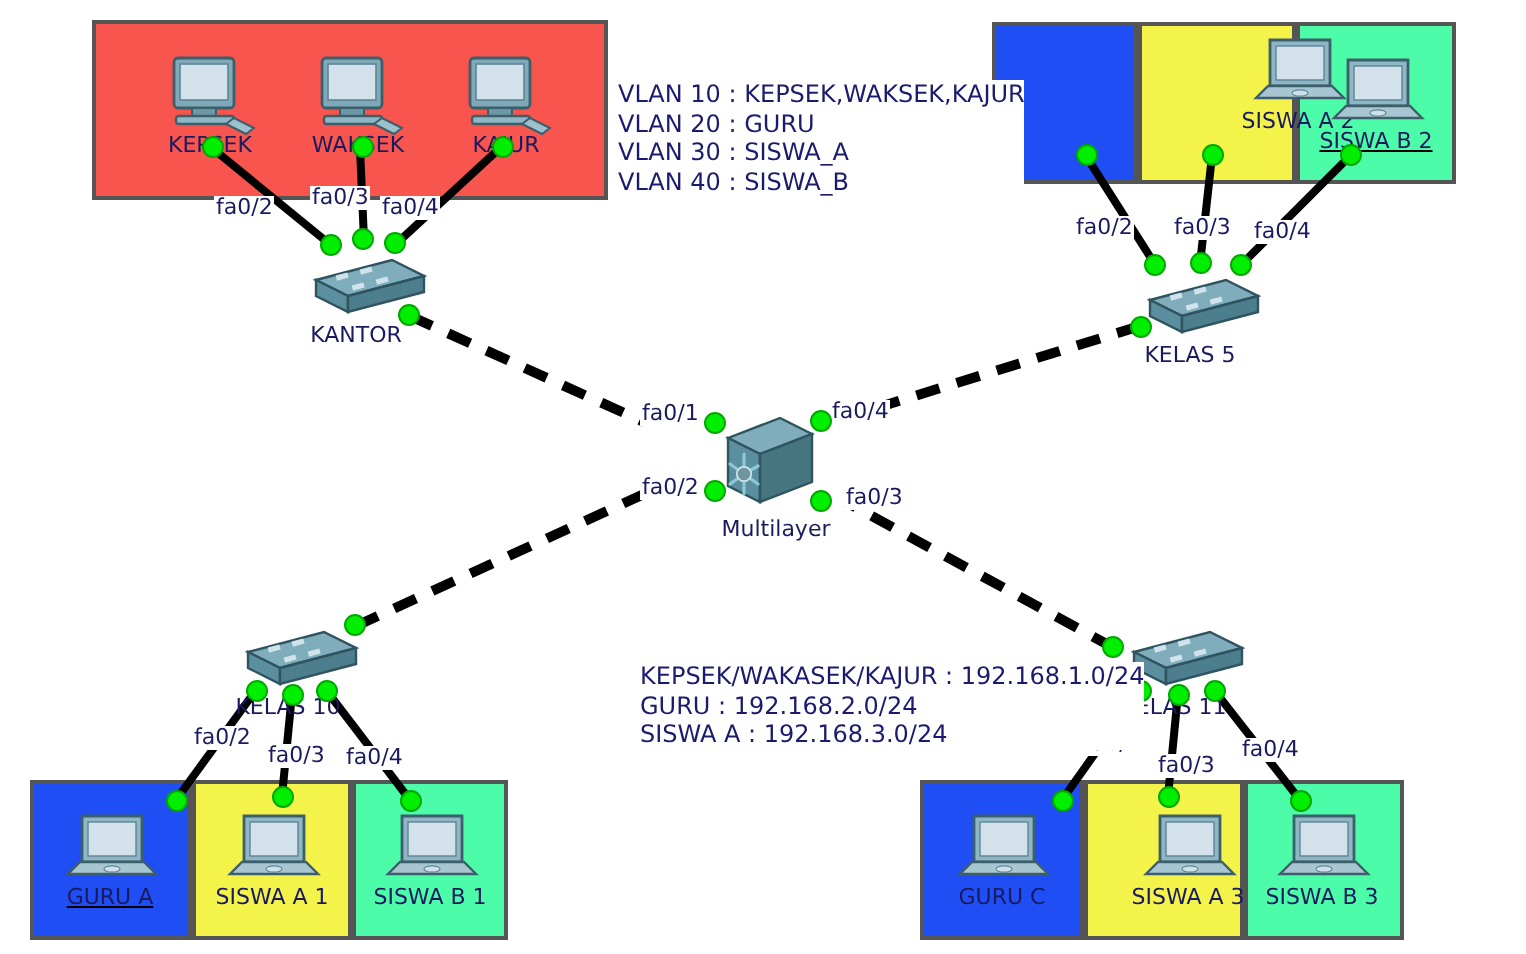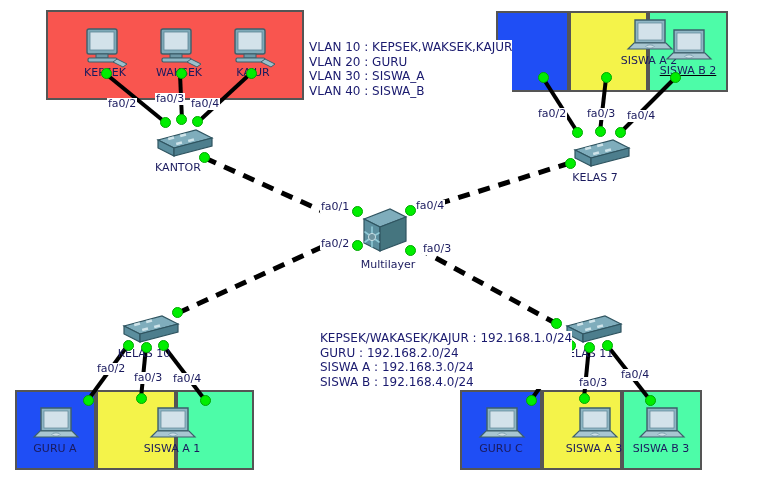--- a/index.html
+++ b/index.html
@@ -193,40 +193,49 @@
   <div class="device" style="left:656px; top:26px;text-decoration:underline;">
     <svg class="glyph" width="58" height="42" viewBox="0 0 58 42">
       <path d="M15 4 L45 4 L45 27 L15 27 Z" fill="#8fb6c4" stroke="#3d5f6b" stroke-width="1.4"></path>
       <rect x="18" y="7" width="24" height="17" fill="#d3e2ea" stroke="#5d8596" stroke-width="0.7"></rect>
       <path d="M8 33 L52 33 L46 27 L14 27 Z" fill="#a8c6d1" stroke="#3d5f6b" stroke-width="1.2"></path>
       <ellipse cx="30" cy="30.5" rx="4" ry="1.6" fill="#cfe0e8" stroke="#5d8596" stroke-width="0.6"></ellipse>
     </svg>
     <span class="dev-label">SISWA B 2</span>
   </div>
 
-  <div class="device" style="left:23px; top:404px;">
+  <div class="device" style="left:23px; top:404px;text-decoration:underline;">
     <svg class="glyph" width="58" height="42" viewBox="0 0 58 42">
       <path d="M15 4 L45 4 L45 27 L15 27 Z" fill="#8fb6c4" stroke="#3d5f6b" stroke-width="1.4"></path>
       <rect x="18" y="7" width="24" height="17" fill="#d3e2ea" stroke="#5d8596" stroke-width="0.7"></rect>
       <path d="M8 33 L52 33 L46 27 L14 27 Z" fill="#a8c6d1" stroke="#3d5f6b" stroke-width="1.2"></path>
       <ellipse cx="30" cy="30.5" rx="4" ry="1.6" fill="#cfe0e8" stroke="#5d8596" stroke-width="0.6"></ellipse>
     </svg>
     <span class="dev-label">GURU A</span>
   </div>
 
-  <div class="device" style="left:104px; top:404px;margin-left:36px;">
+  <div class="device" style="left:104px; top:404px;">
     <svg class="glyph" width="58" height="42" viewBox="0 0 58 42">
       <path d="M15 4 L45 4 L45 27 L15 27 Z" fill="#8fb6c4" stroke="#3d5f6b" stroke-width="1.4"></path>
       <rect x="18" y="7" width="24" height="17" fill="#d3e2ea" stroke="#5d8596" stroke-width="0.7"></rect>
       <path d="M8 33 L52 33 L46 27 L14 27 Z" fill="#a8c6d1" stroke="#3d5f6b" stroke-width="1.2"></path>
       <ellipse cx="30" cy="30.5" rx="4" ry="1.6" fill="#cfe0e8" stroke="#5d8596" stroke-width="0.6"></ellipse>
     </svg>
     <span class="dev-label">SISWA A 1</span>
   </div>
 
+  <div class="device" style="left:183px; top:404px;">
+    <svg class="glyph" width="58" height="42" viewBox="0 0 58 42">
+      <path d="M15 4 L45 4 L45 27 L15 27 Z" fill="#8fb6c4" stroke="#3d5f6b" stroke-width="1.4"></path>
+      <rect x="18" y="7" width="24" height="17" fill="#d3e2ea" stroke="#5d8596" stroke-width="0.7"></rect>
+      <path d="M8 33 L52 33 L46 27 L14 27 Z" fill="#a8c6d1" stroke="#3d5f6b" stroke-width="1.2"></path>
+      <ellipse cx="30" cy="30.5" rx="4" ry="1.6" fill="#cfe0e8" stroke="#5d8596" stroke-width="0.6"></ellipse>
+    </svg>
+    <span class="dev-label">SISWA B 1</span>
+  </div>
 
   <div class="device" style="left:469px; top:404px;">
     <svg class="glyph" width="58" height="42" viewBox="0 0 58 42">
       <path d="M15 4 L45 4 L45 27 L15 27 Z" fill="#8fb6c4" stroke="#3d5f6b" stroke-width="1.4"></path>
       <rect x="18" y="7" width="24" height="17" fill="#d3e2ea" stroke="#5d8596" stroke-width="0.7"></rect>
       <path d="M8 33 L52 33 L46 27 L14 27 Z" fill="#a8c6d1" stroke="#3d5f6b" stroke-width="1.2"></path>
       <ellipse cx="30" cy="30.5" rx="4" ry="1.6" fill="#cfe0e8" stroke="#5d8596" stroke-width="0.6"></ellipse>
     </svg>
     <span class="dev-label">GURU C</span>
   </div>
@@ -267,21 +276,21 @@
   <div class="switch" style="left:563px; top:136px;">
     <svg width="70" height="34" viewBox="0 0 70 34">
       <path d="M12 14 L50 4 L66 12 L28 22 Z" fill="#7fadbc" stroke="#2f5460" stroke-width="1.2"></path>
       <path d="M12 14 L28 22 L28 30 L12 22 Z" fill="#5b8e9e" stroke="#2f5460" stroke-width="1.2"></path>
       <path d="M28 22 L66 12 L66 20 L28 30 Z" fill="#4d7e8d" stroke="#2f5460" stroke-width="1.2"></path>
       <rect x="22" y="11" width="6" height="2.6" fill="#cfe4ea" transform="rotate(-15 25 12)"></rect>
       <rect x="34" y="8" width="6" height="2.6" fill="#cfe4ea" transform="rotate(-15 37 9)"></rect>
       <rect x="30" y="16" width="6" height="2.6" fill="#cfe4ea" transform="rotate(-15 33 17)"></rect>
       <rect x="42" y="13" width="6" height="2.6" fill="#cfe4ea" transform="rotate(-15 45 14)"></rect>
     </svg>
-    <span class="sw-label">KELAS 7</span>
+    <span class="sw-label">KELAS 5</span>
   </div>
 
   <div class="switch" style="left:112px; top:312px;">
     <svg width="70" height="34" viewBox="0 0 70 34">
       <path d="M12 14 L50 4 L66 12 L28 22 Z" fill="#7fadbc" stroke="#2f5460" stroke-width="1.2"></path>
       <path d="M12 14 L28 22 L28 30 L12 22 Z" fill="#5b8e9e" stroke="#2f5460" stroke-width="1.2"></path>
       <path d="M28 22 L66 12 L66 20 L28 30 Z" fill="#4d7e8d" stroke="#2f5460" stroke-width="1.2"></path>
       <rect x="22" y="11" width="6" height="2.6" fill="#cfe4ea" transform="rotate(-15 25 12)"></rect>
       <rect x="34" y="8" width="6" height="2.6" fill="#cfe4ea" transform="rotate(-15 37 9)"></rect>
       <rect x="30" y="16" width="6" height="2.6" fill="#cfe4ea" transform="rotate(-15 33 17)"></rect>
@@ -383,16 +392,15 @@
     <span class="line">VLAN 10 : KEPSEK,WAKSEK,KAJUR</span>
     <span class="line">VLAN 20 : GURU</span>
     <span class="line">VLAN 30 : SISWA_A</span>
     <span class="line">VLAN 40 : SISWA_B</span>
   </div>
 
   <div class="note" style="left:272px; top:331px;margin-left:48px;">
     <span class="line">KEPSEK/WAKASEK/KAJUR : 192.168.1.0/24</span>
     <span class="line">GURU : 192.168.2.0/24</span>
     <span class="line">SISWA A : 192.168.3.0/24</span>
-    <span class="line">SISWA B : 192.168.4.0/24</span>
   </div>
 
 </div>
 
 </body></html>

